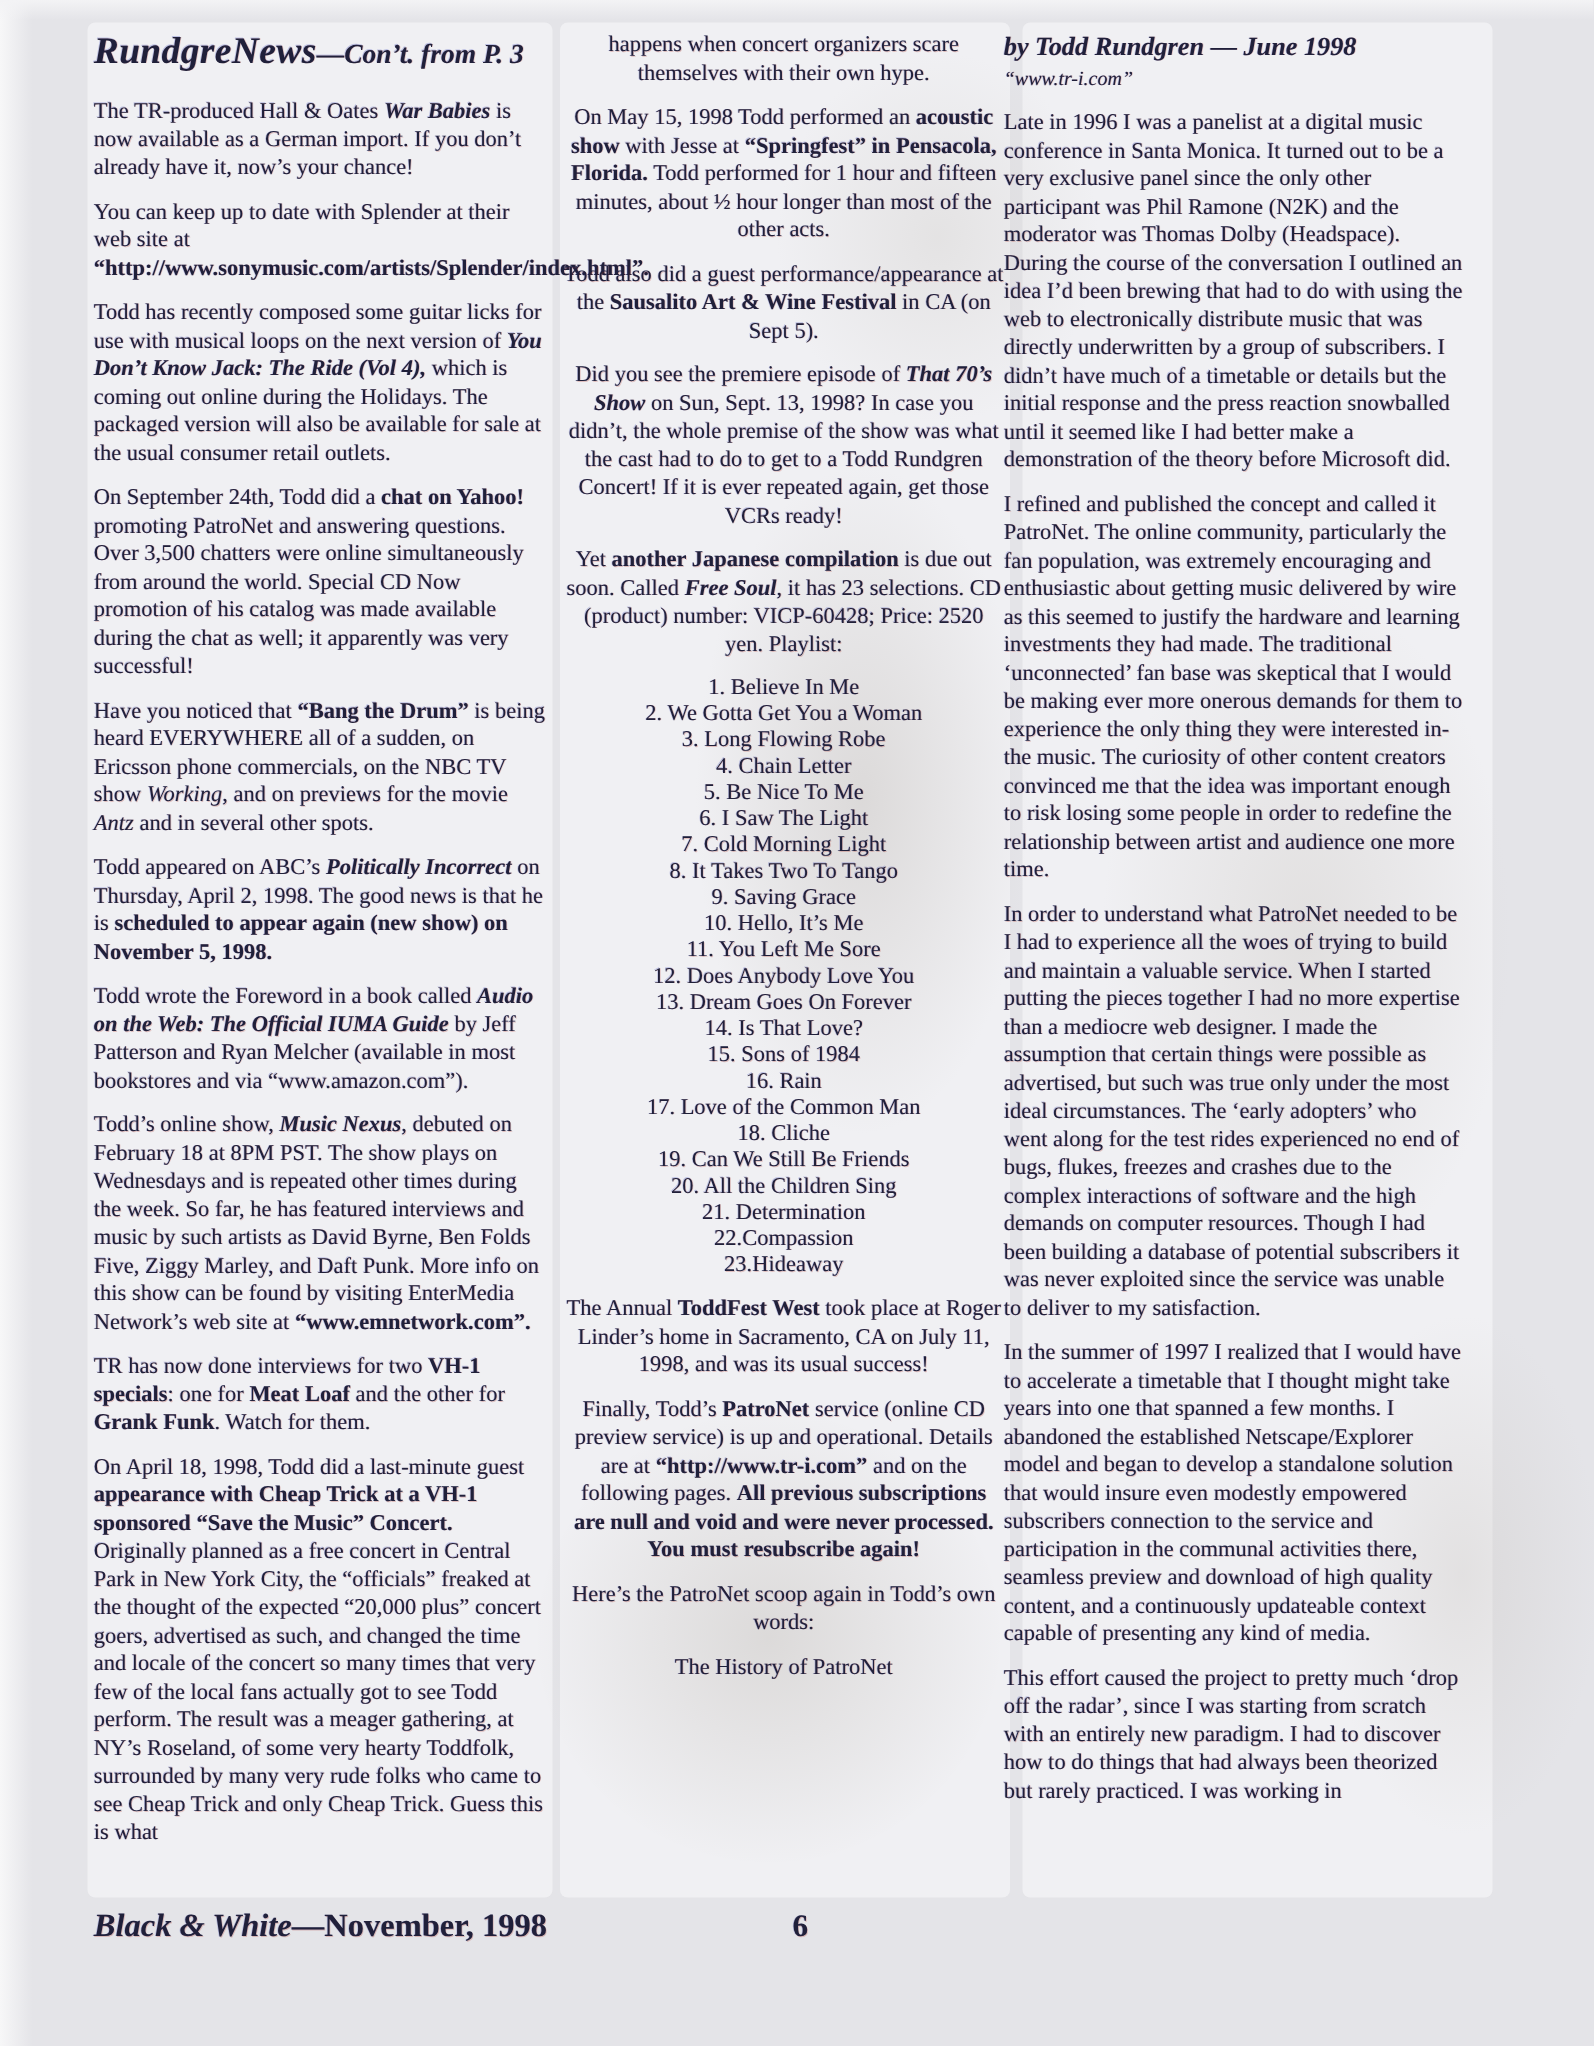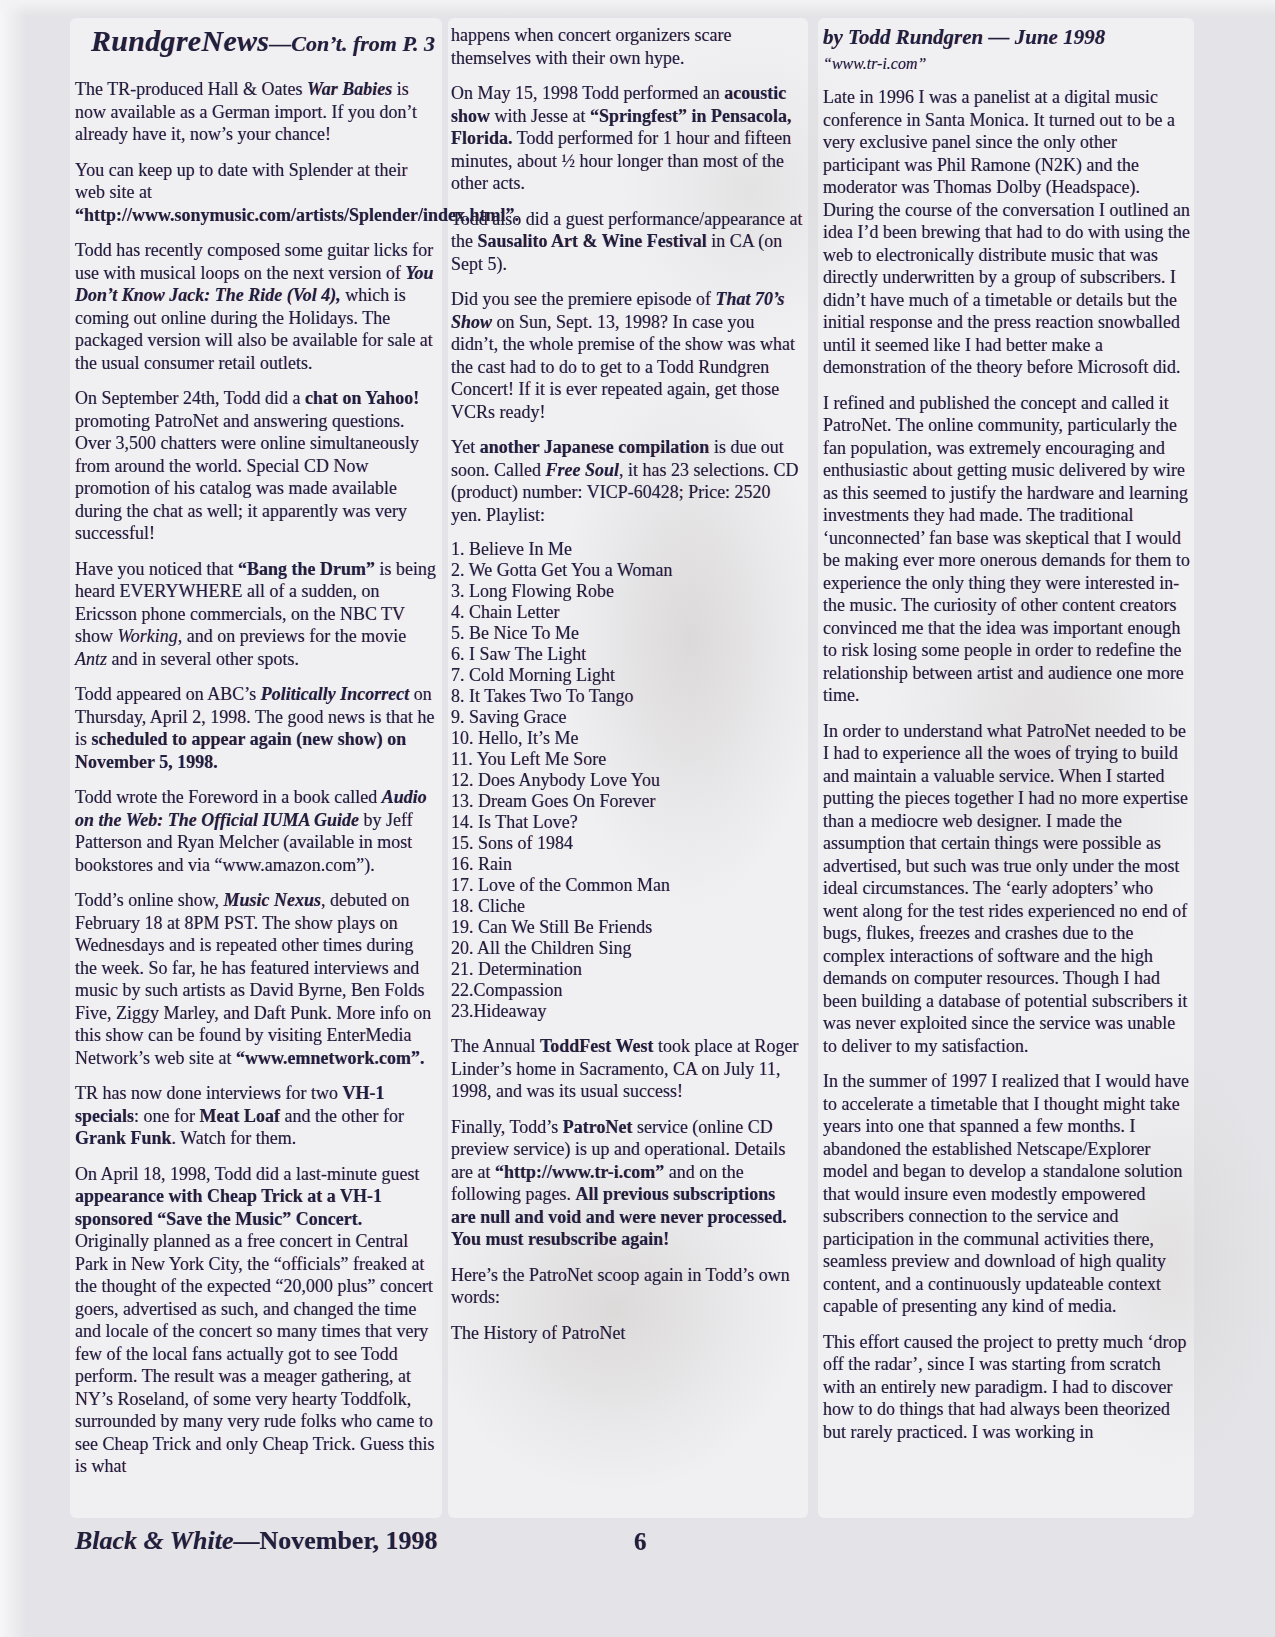--- a/index.html
+++ b/index.html
@@ -24,34 +24,34 @@
   .g3{left:430px;top:1130px;width:370px;height:360px;
     background:radial-gradient(ellipse at center,rgba(200,196,192,0.5),rgba(200,196,192,0) 72%);}
   .g4{left:620px;top:40px;width:260px;height:300px;
     background:radial-gradient(ellipse at center,rgba(210,207,204,0.4),rgba(210,207,204,0) 70%);}
   .g5{left:1060px;top:1050px;width:220px;height:420px;
     background:radial-gradient(ellipse at center,rgba(206,202,199,0.4),rgba(206,202,199,0) 70%);}
 
   .cols{position:absolute;left:75px;top:24px;display:flex;z-index:2;}
   .col{font-size:18px;line-height:22.5px;}
   .col-1{width:362px;margin-right:14px;}
-  .col-2{width:352px;margin-right:20px;}
+  .col-2{width:352px;text-align:center;}
   .col-3{width:368px;}
 
   .block{margin:0 0 13px 0;
     text-shadow:0.6px 0.2px 0 rgba(178,52,40,0.26),-0.6px -0.2px 0 rgba(48,58,178,0.26);}
   .tight{margin:0 0 0 0;line-height:21px;}
   .block:not(.tight) + .tight{margin-top:13px;}
   .tight + .block:not(.tight){margin-top:13px;}
 
   .r-n{font-weight:normal;}
   .r-b{font-weight:bold;}
   .r-i{font-style:italic;}
   .r-bi{font-weight:bold;font-style:italic;}
-  .r-hname{font-weight:bold;font-style:italic;font-size:30px;letter-spacing:0.3px;margin-left:16px;}
+  .r-hname{font-weight:bold;font-style:italic;font-size:30px;letter-spacing:0.3px;}
   .r-hsub{font-weight:bold;font-style:italic;font-size:22px;}
   .h1{margin-bottom:16px;line-height:34px;}
   .h2{font-size:21px;margin-bottom:2px;line-height:26px;}
   .sub{font-size:16px;margin-bottom:10px;line-height:24px;}
 
   .footer{position:absolute;left:75px;top:1526px;font-size:26px;z-index:2;
     text-shadow:0.6px 0.2px 0 rgba(178,52,40,0.26),-0.6px -0.2px 0 rgba(48,58,178,0.26);}
   .ftitle{font-weight:bold;font-style:italic;}
   .fissue{font-weight:bold;}
   .pagenum{position:absolute;left:634px;top:1528px;font-size:25px;font-weight:bold;z-index:2;

